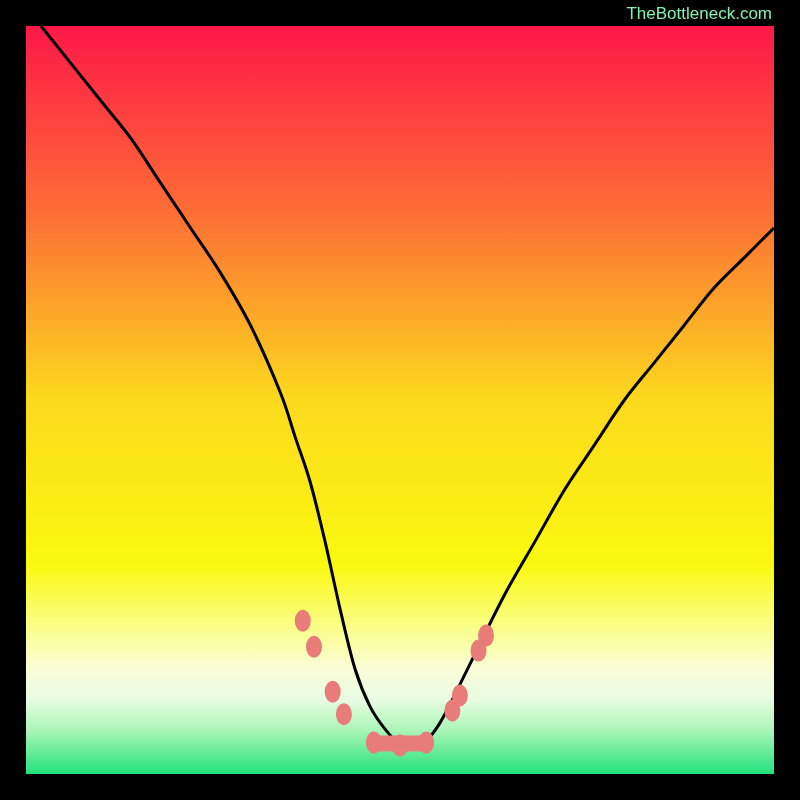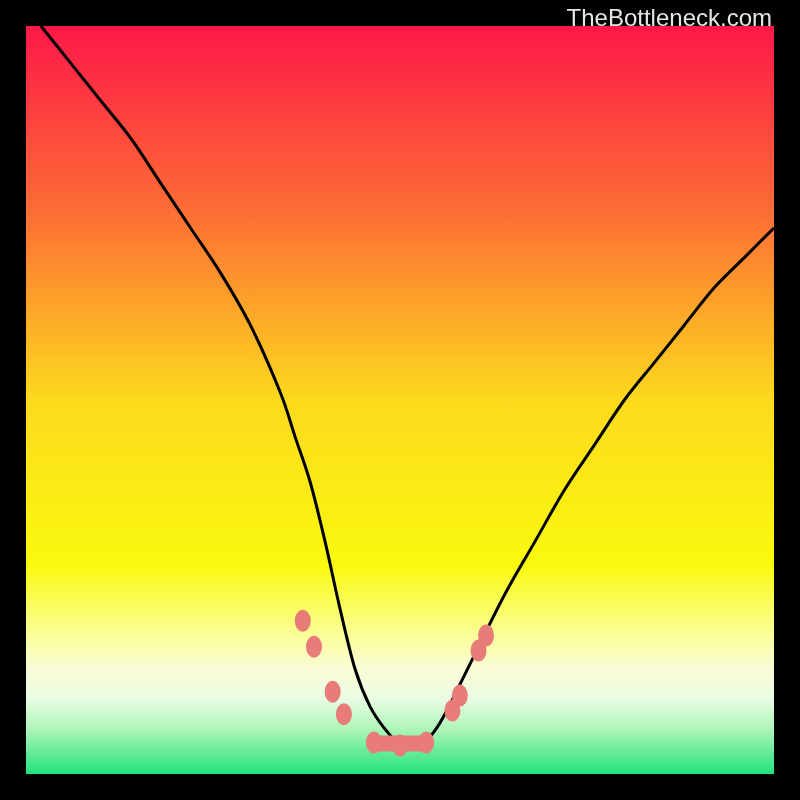--- a/index.html
+++ b/index.html
@@ -28,23 +28,23 @@
     left: 0; top: 0;
     width: 100%;
     height: 100%;
     pointer-events: none;
   }
   .watermark {
     position: absolute;
     top: 4px;
     right: 28px;
     font-family: Arial, Helvetica, sans-serif;
-    font-size: 24px;
+    font-size: 17px;
     font-weight: 500;
-    color: #e5e5e5;
+    color: #86efac;
   }
 </style>
 </head>
 <body>
 
 <div class="container">
   <div class="plot-area">
     <svg class="gradient-bg" viewBox="0 0 748 748" preserveAspectRatio="none">
       <defs>
         <linearGradient id="grad" x1="0" y1="0" x2="0" y2="1">

